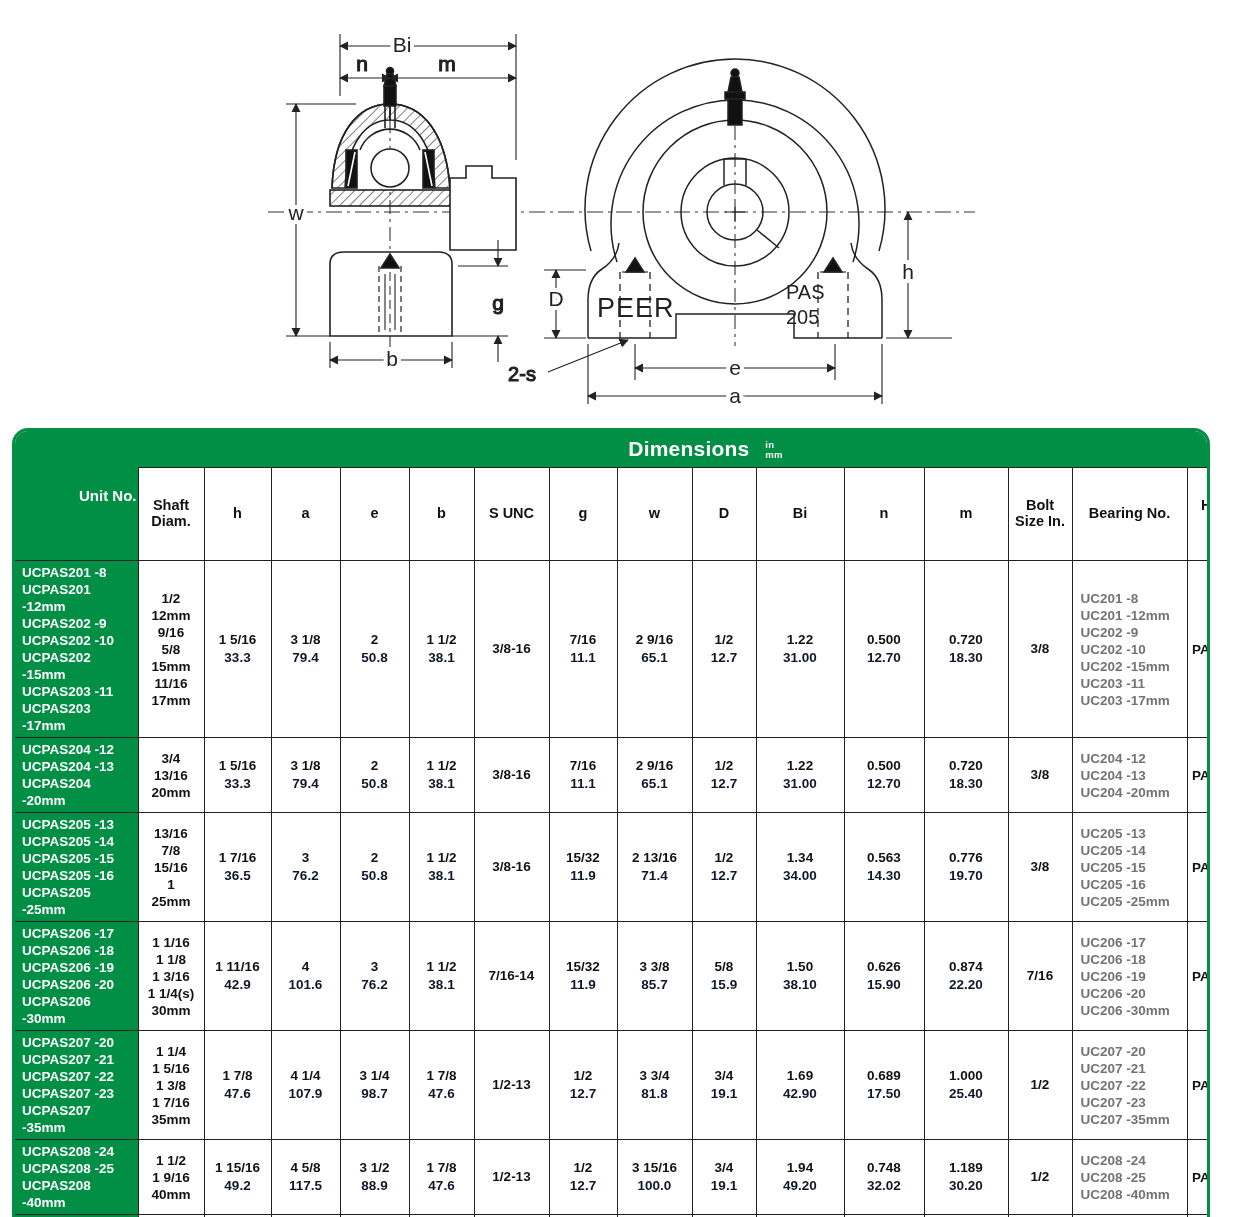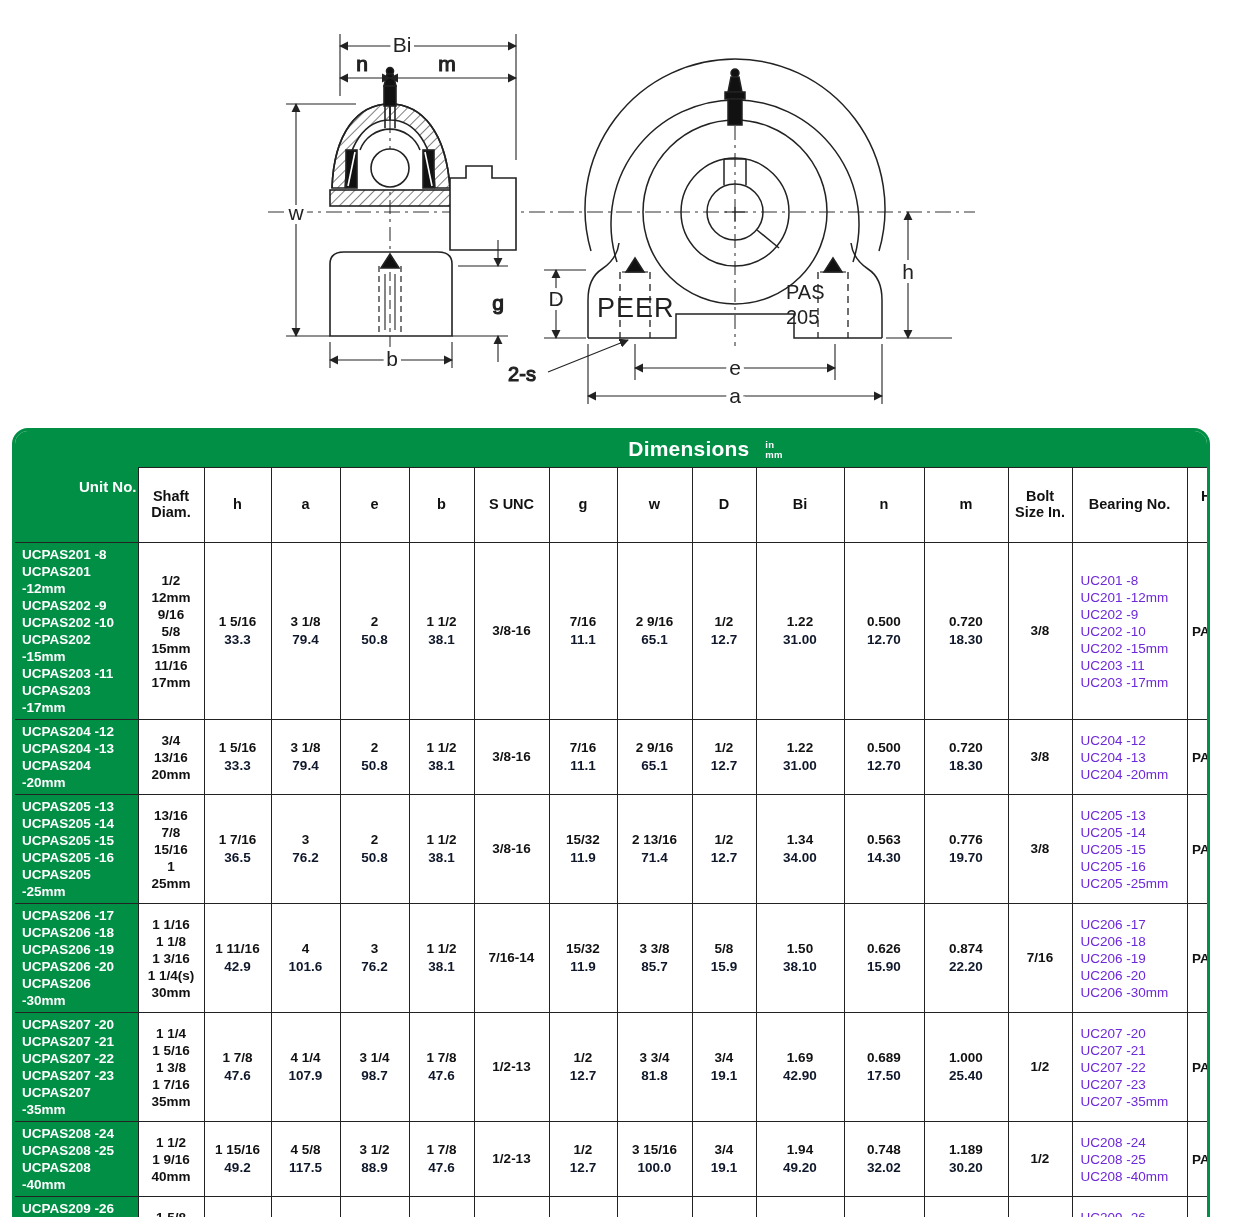--- a/index.html
+++ b/index.html
@@ -12,33 +12,33 @@
   }
   table{border-collapse:collapse;width:100%;table-layout:fixed;}
   th,td{vertical-align:middle;}
   .green{background:#008f45;color:#fff;border:none;}
   .th-title{height:34px;font-size:21px;font-weight:bold;text-align:center;letter-spacing:.2px;}
   .frac{display:inline-flex;flex-direction:column;font-size:9.5px;line-height:1.05;font-weight:bold;
         vertical-align:middle;margin-left:16px;text-align:left;}
   .th-unit{font-size:15px;font-weight:bold;text-align:right;}
   thead .sub th{
     background:#fff;color:#111;border:1.5px solid #222;
-    font-size:14.5px;font-weight:bold;line-height:1.08;padding:3px 1px;height:68px;
+    font-size:14.5px;font-weight:bold;line-height:1.08;padding:12px 1px;height:68px;
   }
   tbody td{border:1.5px solid #222;padding:3px 2px;}
   .c-unit{
     background:#008f45;color:#ffffff;font-weight:bold;font-size:13.5px;line-height:1.26;
     text-align:left;padding-left:7px;white-space:pre-line;border-left:none;
   }
   .c-shaft{font-weight:bold;font-size:13.5px;line-height:1.26;text-align:center;white-space:pre-line;color:#111;}
   .c-dim{text-align:center;font-weight:bold;font-size:13.5px;line-height:1.3;}
   .c-dim .in{color:#111;}
   .c-dim .mm{color:#0f172a;}
-  .c-bearing{font-weight:normal;font-size:13.5px;line-height:1.26;text-align:left;padding-left:8px;
-             white-space:pre-line;color:#6d28d9;border-right:1.5px solid #222;}
+  .c-bearing{font-weight:bold;font-size:13.5px;line-height:1.26;text-align:left;padding-left:8px;
+             white-space:pre-line;color:#737373;border-right:1.5px solid #222;}
   .c-housing{font-weight:bold;font-size:13.5px;text-align:center;color:#111;border-right:none;}
 </style>
 </head>
 <body>
 
 
 
 
 <svg width="1243" height="424" viewBox="0 0 1243 424">
   <defs>

